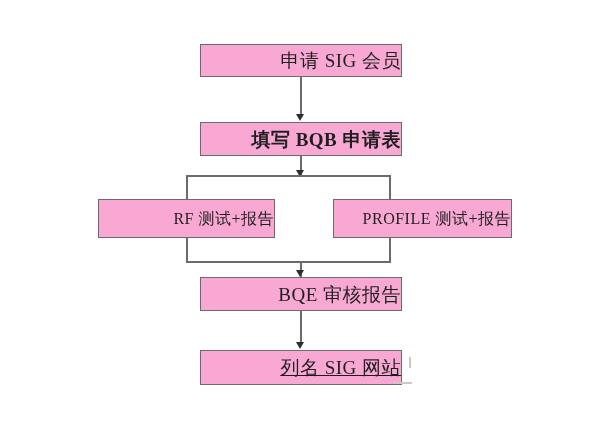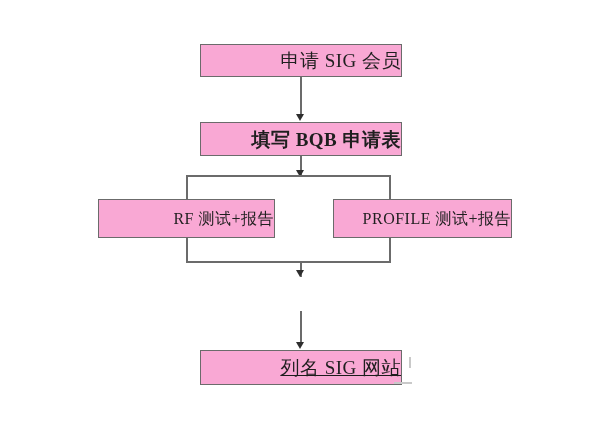--- a/index.html
+++ b/index.html
@@ -121,20 +121,23 @@
   <div class="node-box box-profile-test">
     <span class="node-label">PROFILE 测试+报告</span>
   </div>
 
   <div class="conn conn-v conn-merge-l"></div>
   <div class="conn conn-v conn-merge-r"></div>
   <div class="conn conn-h conn-merge-h"></div>
   <div class="conn conn-v conn-c1"></div>
   <div class="arrowhead arrow-c1"></div>
 
+  <div class="node-box box-bqe-review">
+    <span class="node-label">BQE 审核报告</span>
+  </div>
 
   <div class="conn conn-v conn-d1"></div>
   <div class="arrowhead arrow-d1"></div>
 
   <div class="node-box box-list-sig">
     <span class="node-label">列名 SIG 网站</span>
   </div>
 
   <div class="artifact artifact-1"></div>
   <div class="artifact artifact-2"></div>

